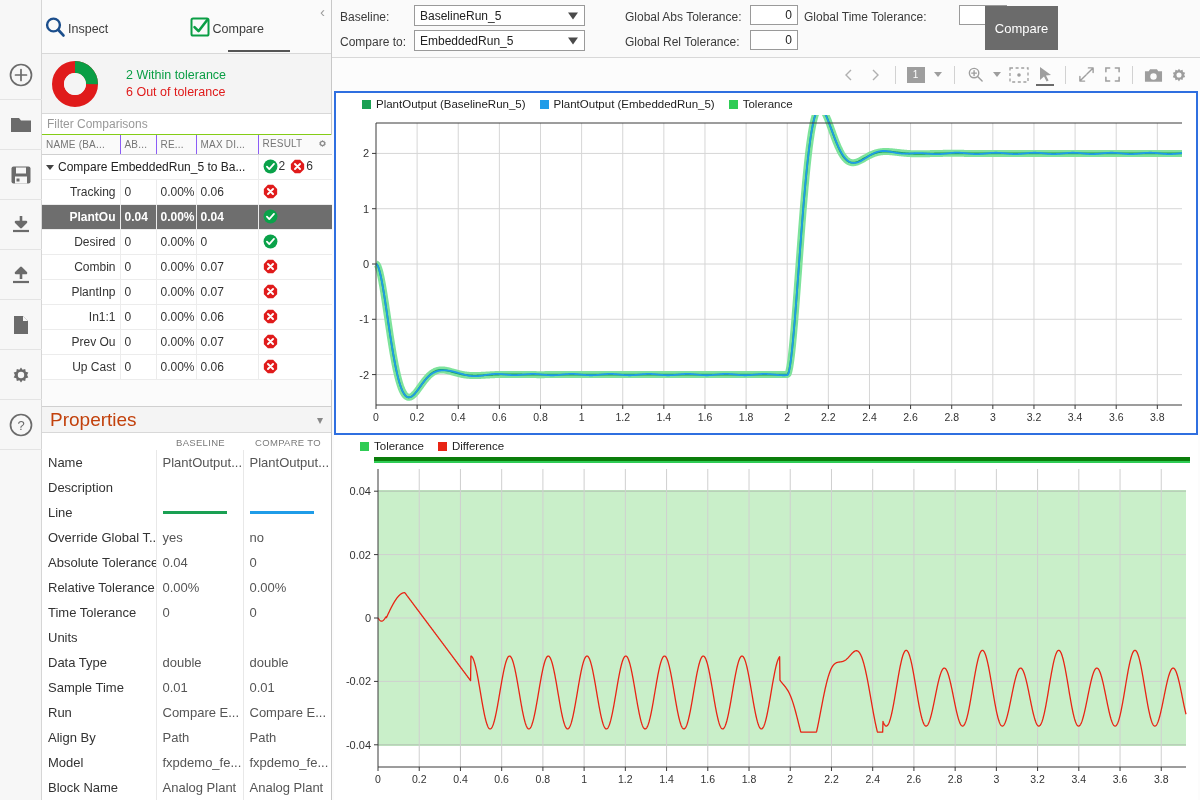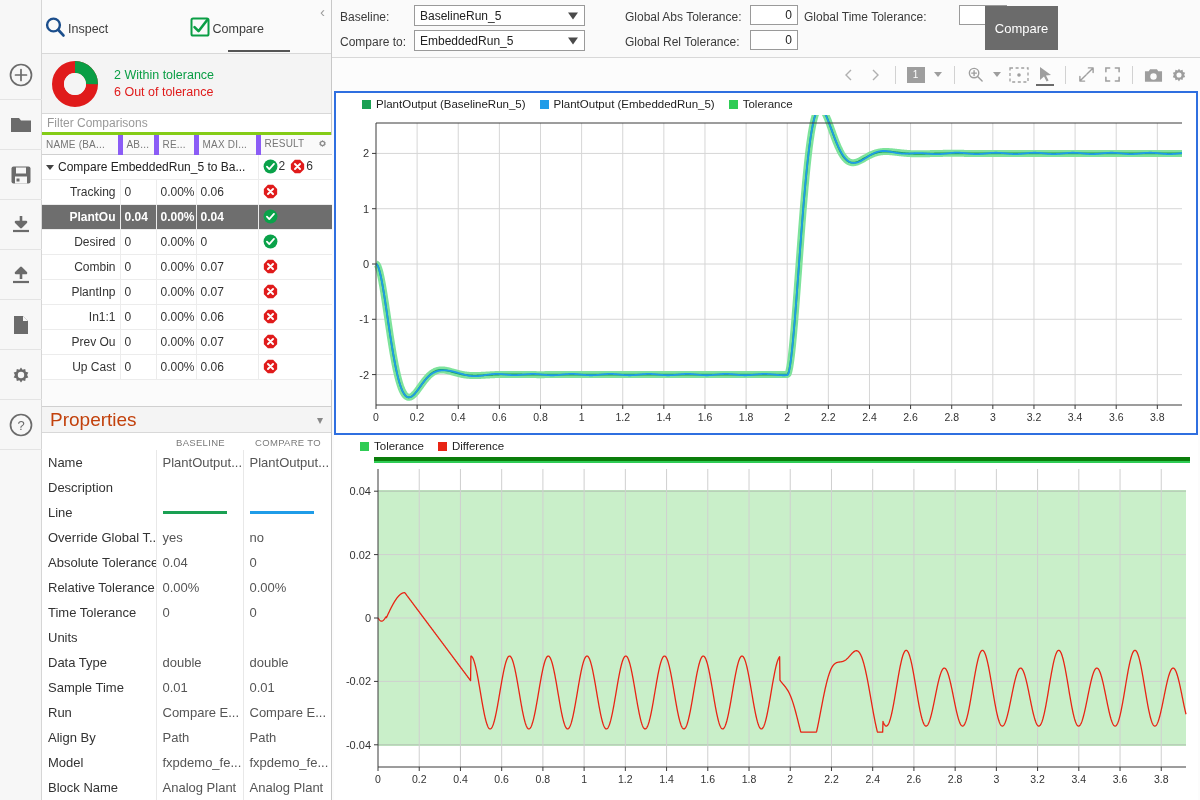--- a/index.html
+++ b/index.html
@@ -62,46 +62,46 @@
     width: 62px; height: 2px; background: #555;
   }
   #collapse-chevron {
     position: absolute; right: 6px; top: 4px;
     font-size: 15px; color: #9b9b9b; cursor: pointer; line-height: 1;
   }
 
   
   #summary {
     height: 60px; display: flex; align-items: center;
-    padding: 0 10px; gap: 16px;
+    padding: 0 10px; gap: 28px;
     background: #f4f4f4;
     border-bottom: 1px solid #d8d8d8;
   }
   #donut { width: 46px; height: 46px; flex: 0 0 46px; }
   .summary-lines { line-height: 1.35; }
   .sum-green { color: #0a9e45; font-size: 12.5px; }
   .sum-red { color: #e01b1b; font-size: 12.5px; }
 
   
   #filter-row {
     height: 21px; background: #ffffff;
-    border-bottom: 3px solid #84cc16;
+    border-bottom: 1px solid #84cc16;
     display: flex; align-items: center;
     padding-left: 5px;
     color: #999; font-size: 12px;
   }
 
   
   #cmp-table { width: 100%; border-collapse: collapse; table-layout: fixed; background:#fff; }
   #cmp-table th {
     font-weight: normal; font-size: 10px; color: #767676;
     text-align: left; letter-spacing: .2px;
     padding: 3px 4px; height: 19px;
     border-bottom: 1px solid #d0d0d0;
-    border-right: 5px solid #8b5cf6;
+    border-right: 1px solid #8b5cf6;
     background: #fafafa;
     white-space: nowrap; overflow: hidden;
   }
   #cmp-table th:last-child { border-right: none; }
   #cmp-table td {
     font-size: 12px; padding: 3px 4px; height: 25px;
     border-bottom: 1px solid #ececec;
     border-right: 1px solid #ececec;
     white-space: nowrap; overflow: hidden;
     vertical-align: middle;

